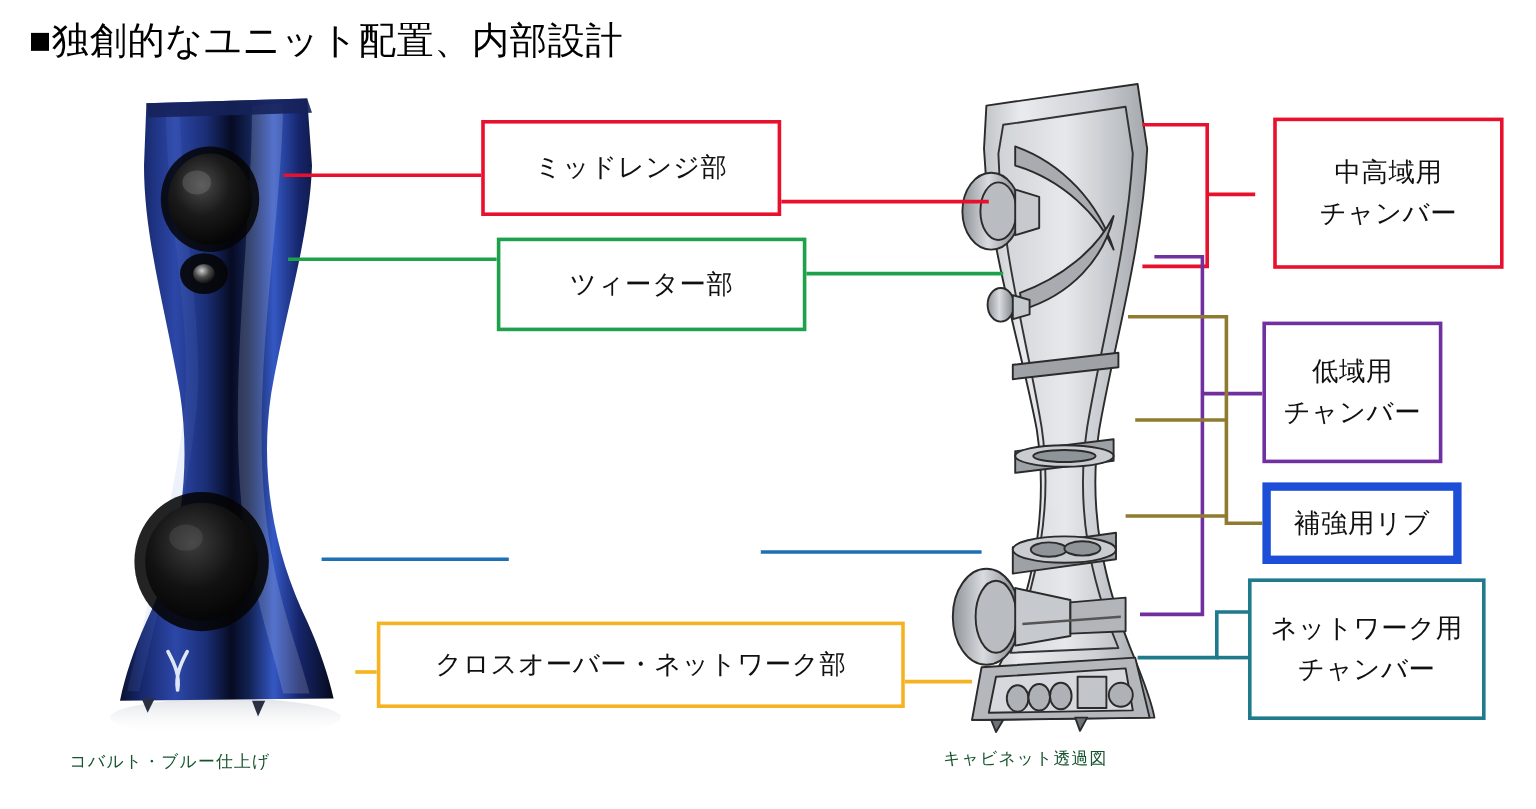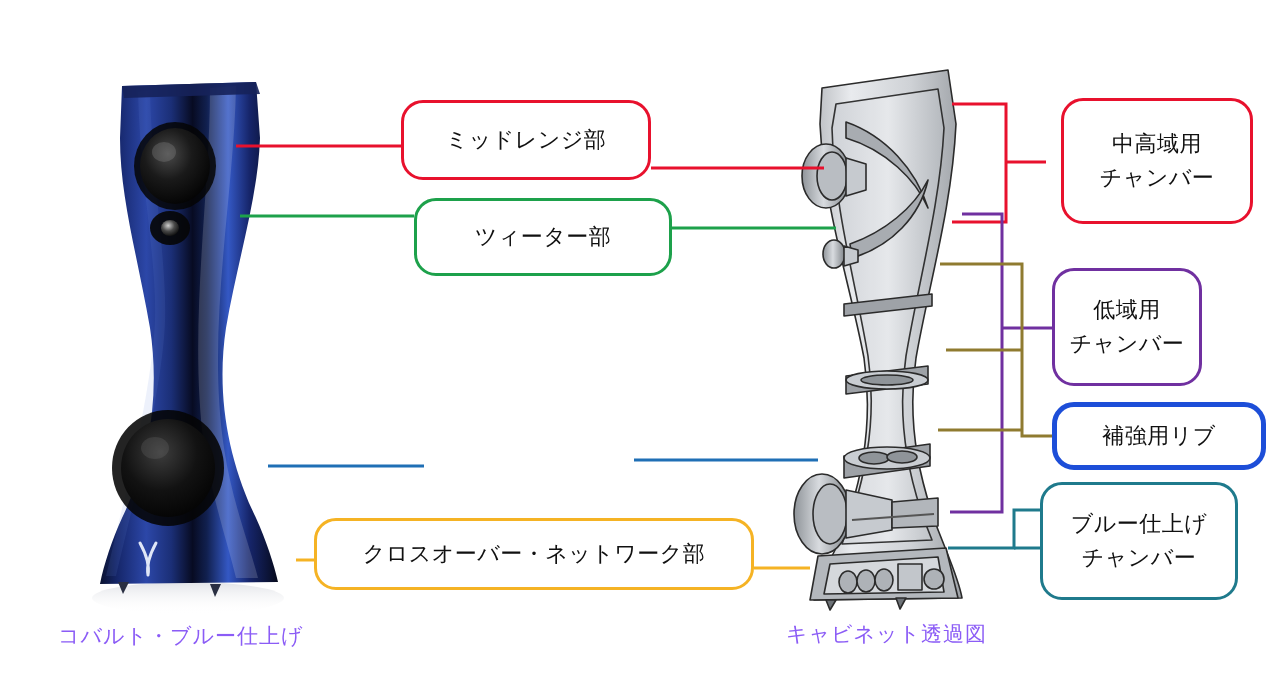--- a/index.html
+++ b/index.html
@@ -50,40 +50,39 @@
     background: #ffffff;
     display: flex;
     flex-direction: column;
     align-items: center;
     justify-content: center;
     text-align: center;
     font-size: 22px;
     line-height: 34px;
     color: #101010;
     letter-spacing: 0.5px;
-    border-radius: 22px;
   }
   .lbl .ln { display: block; white-space: nowrap; }
 
   #box-mid      { left: 401px; top: 100px; width: 250px; height: 80px;  border: 3px solid #E8112D; }
   #box-tweeter  { left: 414px; top: 198px; width: 258px; height: 78px;  border: 3px solid #1DA14B; }
   #box-woofer   { left: 424px; top: 418px; width: 210px; height: 76px;  border: 3px solid #1F6FB5; }
   #box-crossover{ left: 314px; top: 518px; width: 440px; height: 72px;  border: 3px solid #F5B324; }
 
   #box-hi-chamber  { left: 1046px; top: 98px;  width: 192px; height: 126px; border: 3px solid #E8112D; margin-left: 15px; }
   #box-low-chamber { left: 1052px; top: 268px; width: 150px; height: 118px; border: 3px solid #7030A0; }
-  #box-rib         { left: 1052px; top: 402px; width: 214px; height: 68px;  border: 5px solid #1d4ed8; }
+  #box-rib         { left: 1052px; top: 402px; width: 166px; height: 68px;  border: 7px solid #1d4ed8; }
   #box-net-chamber { left: 1040px; top: 482px; width: 198px; height: 118px; border: 3px solid #1F7A8C; }
 
   
   .caption {
     position: absolute;
-    font-size: 21px;
+    font-size: 14px;
     line-height: 28px;
-    color: #8b5cf6;
+    color: #14532d;
     letter-spacing: 1px;
     white-space: nowrap;
   }
   #cap-left  { left: 58px;  top: 622px; }
   #cap-right { left: 786px; top: 620px; }
 
   
   #photo {
     position: absolute;
     left: 60px;
@@ -101,20 +100,21 @@
     width: 250px;
     height: 560px;
   }
   #cutaway svg { display: block; }
 </style>
 </head>
 <body>
 
 <div id="slide">
 
+  <div id="title">■独創的なユニット配置、内部設計</div>
 
   <div id="photo">
     <svg width="260" height="540" viewBox="0 0 260 540" xmlns="http://www.w3.org/2000/svg">
       <defs>
         <linearGradient id="cab" x1="0" y1="0" x2="1" y2="0">
           <stop offset="0" stop-color="#0a1230"></stop>
           <stop offset="0.10" stop-color="#16276b"></stop>
           <stop offset="0.26" stop-color="#2c47a8"></stop>
           <stop offset="0.40" stop-color="#1b2f77"></stop>
           <stop offset="0.52" stop-color="#070b22"></stop>
@@ -325,20 +325,20 @@
   <div class="lbl" id="box-low-chamber">
     <span class="ln">低域用</span>
     <span class="ln">チャンバー</span>
   </div>
 
   <div class="lbl" id="box-rib">
     <span class="ln">補強用リブ</span>
   </div>
 
   <div class="lbl" id="box-net-chamber">
-    <span class="ln">ブルー仕上げ</span>
+    <span class="ln">ネットワーク用</span>
     <span class="ln">チャンバー</span>
   </div>
 
   <div class="caption" id="cap-left">コバルト・ブルー仕上げ</div>
   <div class="caption" id="cap-right">キャビネット透過図</div>
 
 </div>
 
 </body></html>

